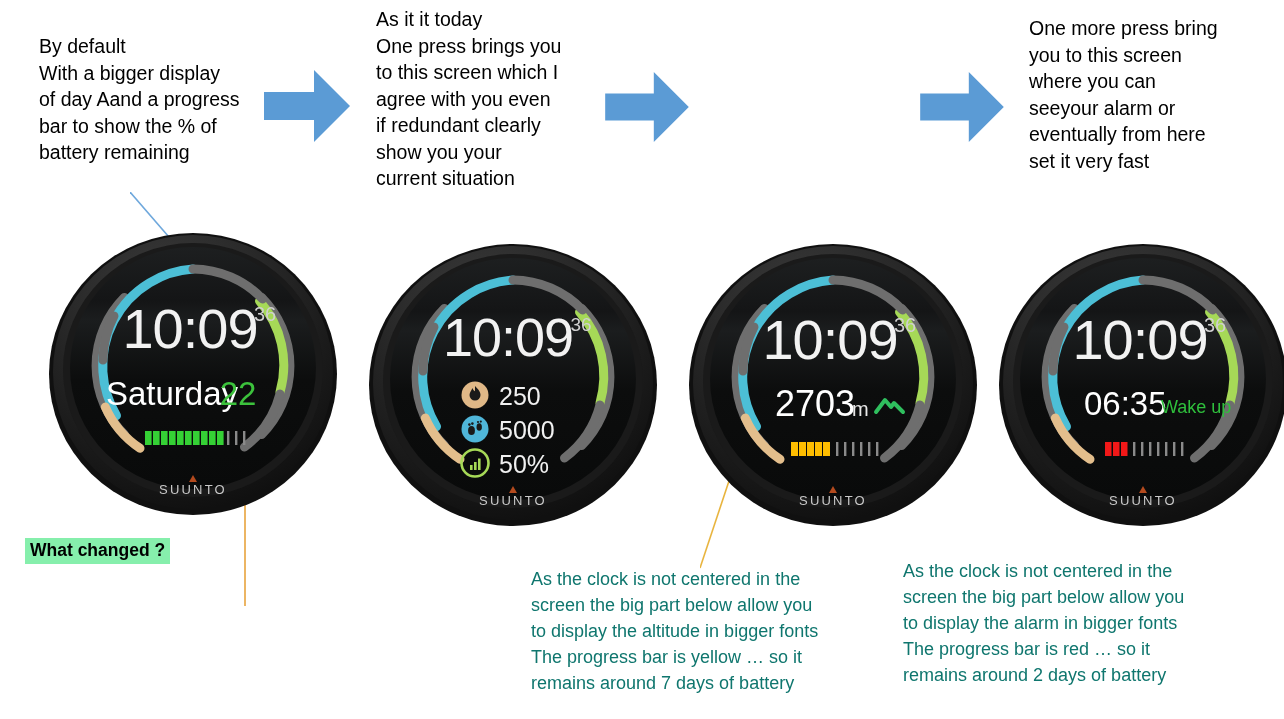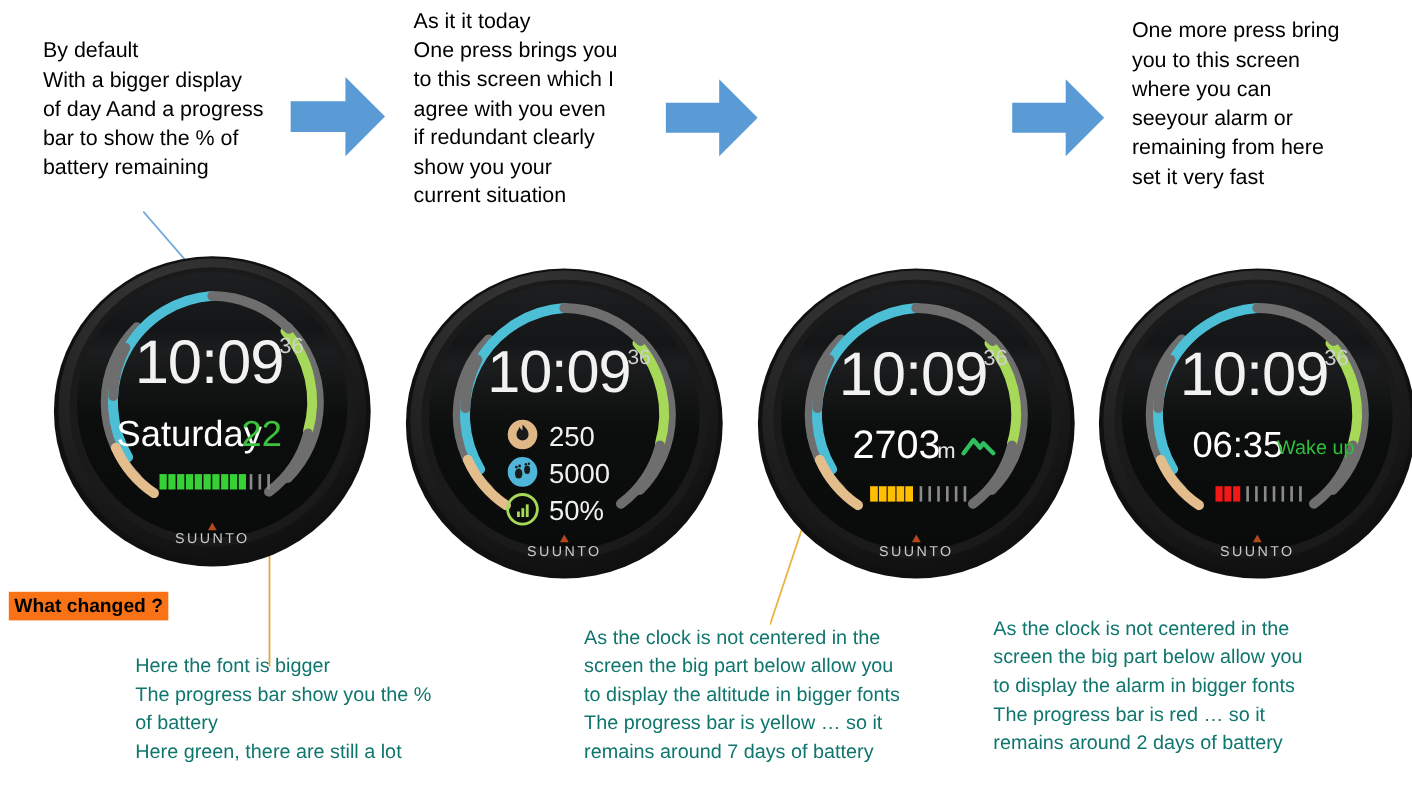--- a/index.html
+++ b/index.html
@@ -39,22 +39,22 @@
   .watch{position:absolute;width:290px;height:285px;}
   .watch-1{left:48px;top:232px;}
   .watch-2{left:368px;top:243px;}
   .watch-3{left:688px;top:243px;}
   .watch-4{left:998px;top:243px;}
   .watch svg{display:block;width:100%;height:100%;}
 
   
   .highlight{
     position:absolute;
-    left:8px;top:538px;
-    background:#f97316;
+    left:25px;top:538px;
+    background:#86efac;
     color:#000;
     font-weight:bold;
     font-size:17.5px;
     line-height:23px;
     padding:1px 5px 2px 5px;
     font-family:"Liberation Sans", sans-serif;
   }
 
   
   .onote{
@@ -90,21 +90,21 @@
 One press brings you
 to this screen which I
 agree with you even
 if redundant clearly
 show you your
 current situation</div>
   <div class="note note-4">One more press bring
 you to this screen
 where you can
 seeyour alarm or
-remaining from here
+eventually from here
 set it very fast</div>
 
   <div class="arrow arrow-1">
     <svg width="86" height="72" viewBox="0 0 86 72">
       <polygon points="0,22 50,22 50,0 86,36 50,72 50,50 0,50" fill="#5B9BD5"></polygon>
     </svg>
   </div>
   <div class="arrow arrow-2">
     <svg width="84" height="70" viewBox="0 0 86 72">
       <polygon points="0,22 50,22 50,0 86,36 50,72 50,50 0,50" fill="#5B9BD5"></polygon>
@@ -374,24 +374,20 @@
         <rect x="175" y="199" width="2.4" height="14" fill="#8A8A8A"></rect>
         <rect x="183" y="199" width="2.4" height="14" fill="#8A8A8A"></rect>
       </g>
       <polygon points="145,243 149,250 141,250" fill="#B34A1E"></polygon>
       <text x="145" y="262" text-anchor="middle" fill="#C8C8C8" font-family="'Liberation Sans', sans-serif" font-size="13" letter-spacing="2.2">SUUNTO</text>
     </svg>
   </div>
 
   <div class="highlight">What changed ?</div>
 
-  <div class="onote onote-1">Here the font is bigger
-The progress bar show you the %
-of battery
-Here green, there are still a lot</div>
   <div class="onote onote-2">As the clock is not centered in the
 screen the big part below allow you
 to display the altitude in bigger fonts
 The progress bar is yellow … so it
 remains around 7 days of battery</div>
   <div class="onote onote-3">As the clock is not centered in the
 screen the big part below allow you
 to display the alarm in bigger fonts
 The progress bar is red … so it
 remains around 2 days of battery</div>

